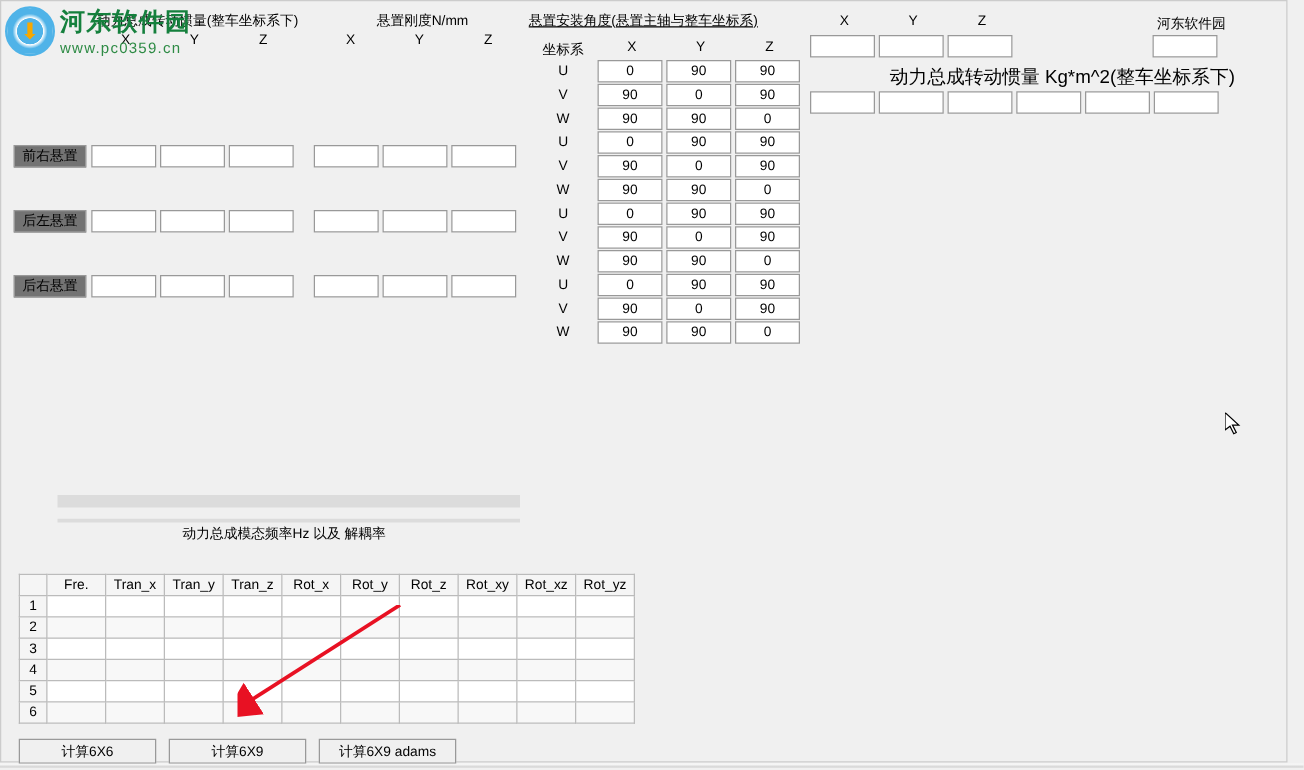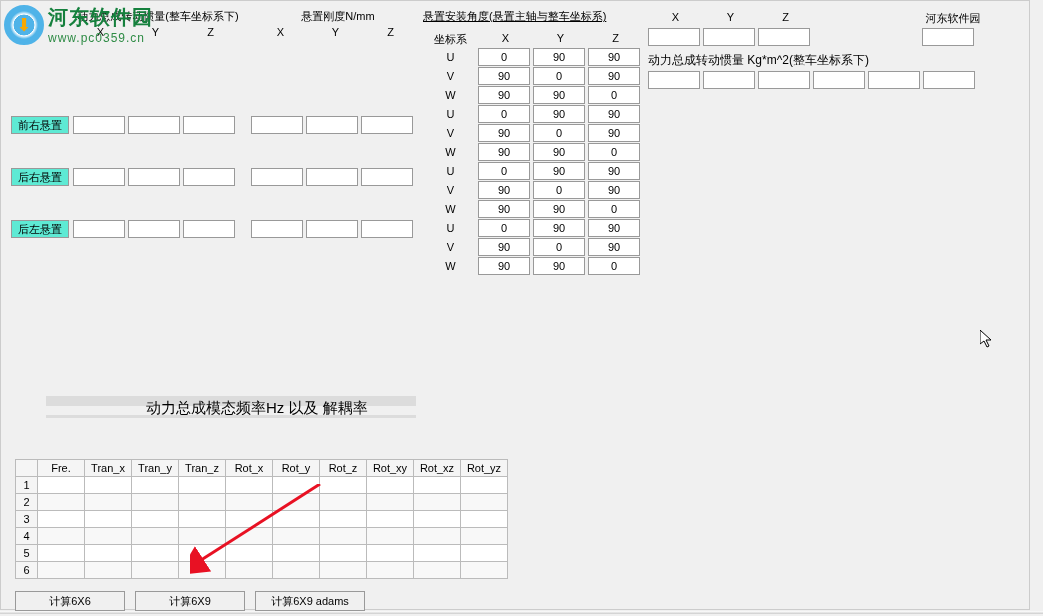--- a/index.html
+++ b/index.html
@@ -42,21 +42,21 @@
 .mount-row {
   display: flex;
   align-items: center;
   margin-top: 4px;
   height: 20px;
 }
 .mount-label {
   width: 58px;
   height: 18px;
   border: 1px solid #999;
-  background: #5eead4;
+  background: #737373;
   font-size: 11px;
   text-align: center;
   line-height: 16px;
   margin-right: 4px;
 }
 .mount-inputs { display: flex; gap: 3px; }
 
 
 .uvw-block { position: absolute; left: 422px; top: 8px; }
 .uvw-grid { }
@@ -65,31 +65,31 @@
   width: 55px; text-align: center; font-size: 11px;
 }
 .uvw-row input { margin-right: 3px; }
 
 
 .mass-block { position: absolute; left: 647px; top: 8px; }
 .mass-sub { display:flex; margin-top:2px; }
 .mass-cell { width:55px; text-align:center; }
 .mass-inputs { display:flex; gap:3px; margin-top:2px; }
 
-.inertia-header { text-align:left; margin-top:6px; font-size:12px; }
+.inertia-header { text-align:right; margin-top:6px; font-size:15px; }
 .inertia-sub { display:flex; margin-top:4px; }
 .inertia-cell { width:55px; text-align:center; }
 .inertia-inputs { display:flex; gap:3px; margin-top:2px; }
 
 
 .freq-label {
   position: absolute;
   left: 145px;
-  top: 398px;
-  font-size: 15px;
+  top: 418px;
+  font-size: 11px;
 }
 .freq-bar {
   position: absolute;
   left: 45px;
   top: 395px;
   width: 370px;
   height: 10px;
   background: #dcdcdc;
 }
 .freq-bar2 {
@@ -235,34 +235,34 @@
         <input class="cell" style="">
         <input class="cell" style="">
         <span style="width:10px;"></span>
         <input class="cell" style="">
         <input class="cell" style="">
         <input class="cell" style="">
       </div>
     </div>
 
     <div class="mount-row" style="margin-top:32px;">
+      <div class="mount-label">后左悬置</div>
+      <div class="mount-inputs">
+        <input class="cell" style="">
+        <input class="cell" style="">
+        <input class="cell" style="">
+        <span style="width:10px;"></span>
+        <input class="cell" style="">
+        <input class="cell" style="">
+        <input class="cell" style="">
+      </div>
+    </div>
+
+    <div class="mount-row" style="margin-top:32px;">
       <div class="mount-label">后右悬置</div>
-      <div class="mount-inputs">
-        <input class="cell" style="">
-        <input class="cell" style="">
-        <input class="cell" style="">
-        <span style="width:10px;"></span>
-        <input class="cell" style="">
-        <input class="cell" style="">
-        <input class="cell" style="">
-      </div>
-    </div>
-
-    <div class="mount-row" style="margin-top:32px;">
-      <div class="mount-label">后左悬置</div>
       <div class="mount-inputs">
         <input class="cell" style="">
         <input class="cell" style="">
         <input class="cell" style="">
         <span style="width:10px;"></span>
         <input class="cell" style="">
         <input class="cell" style="">
         <input class="cell" style="">
       </div>
     </div>

